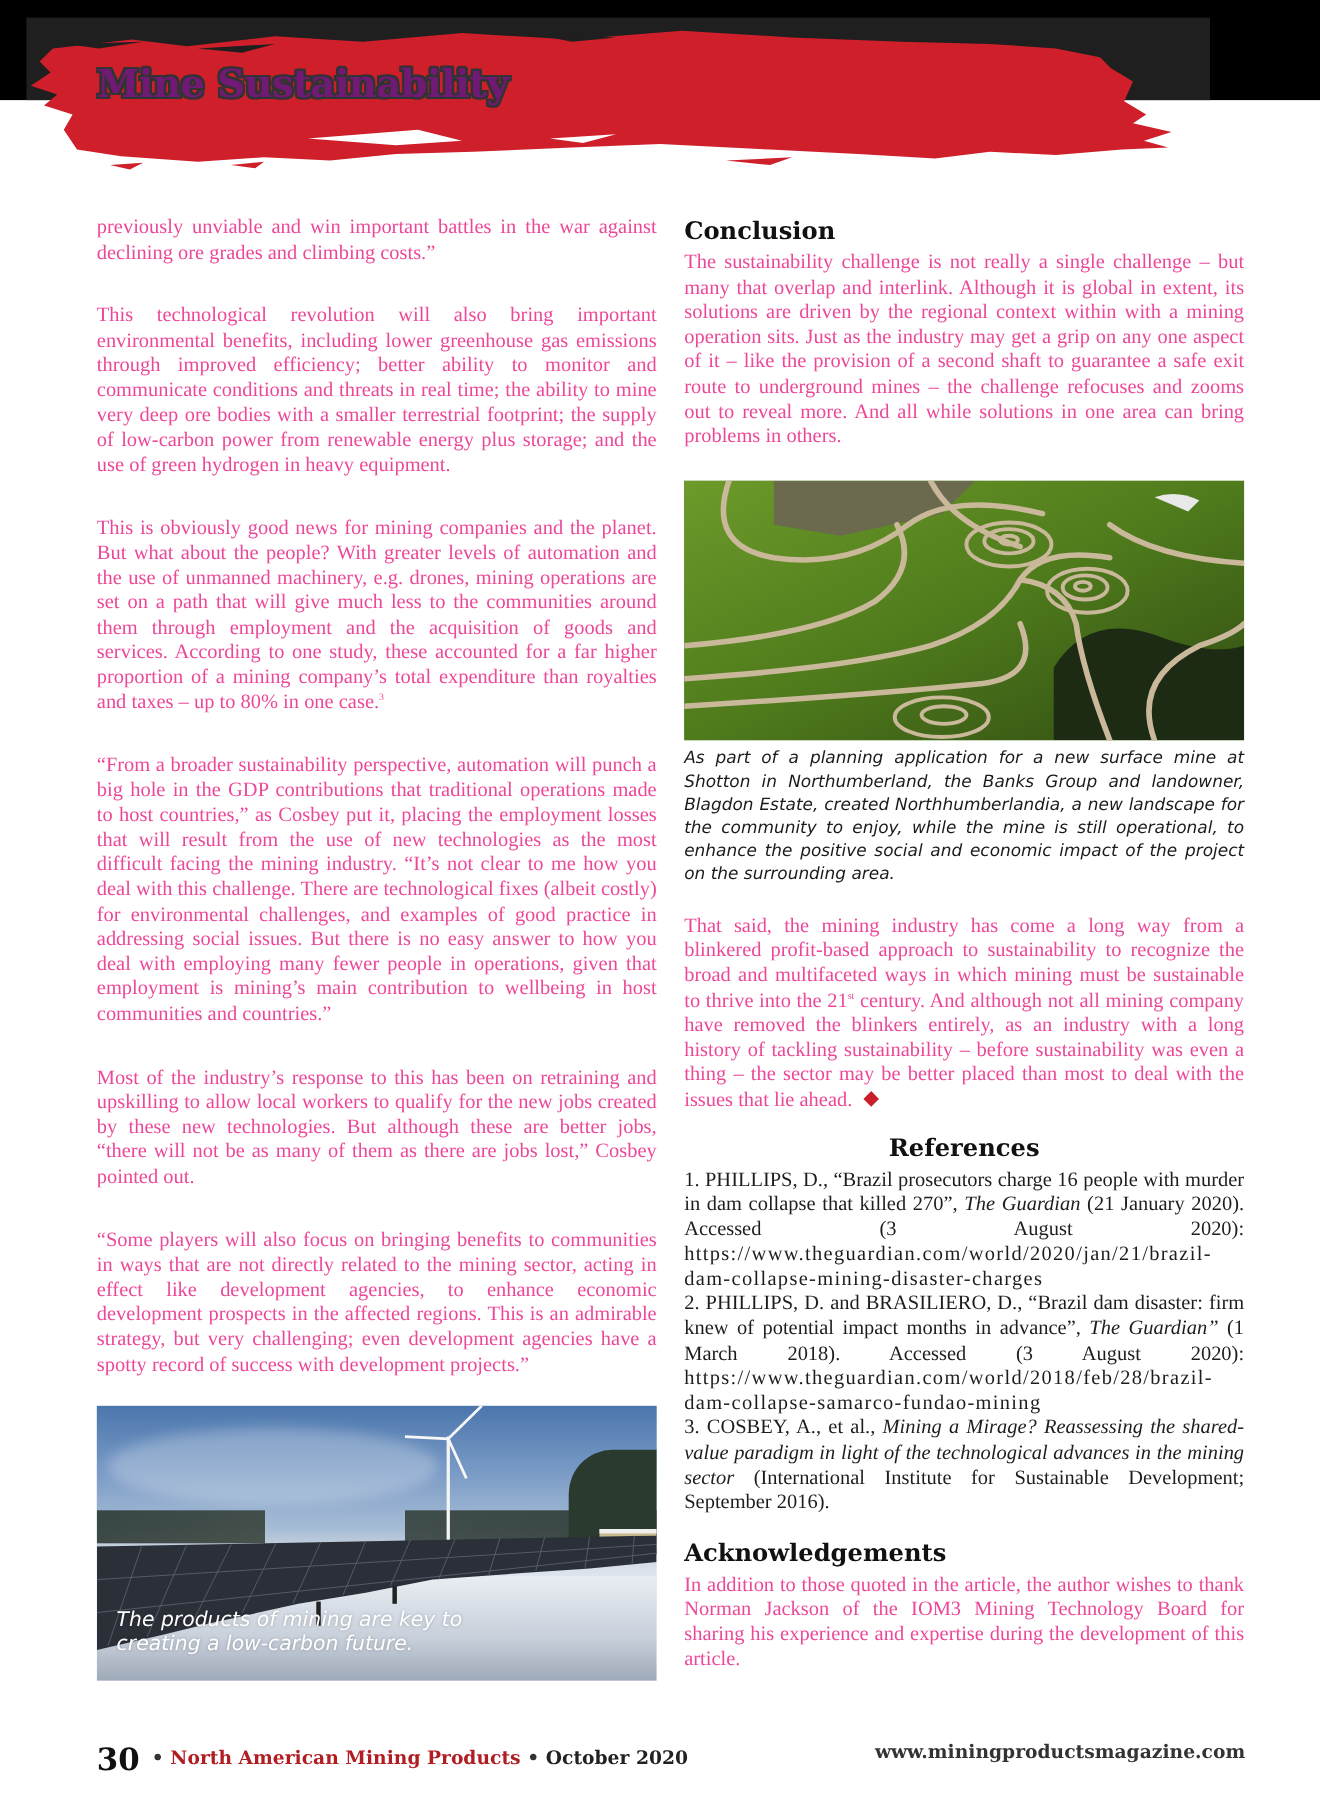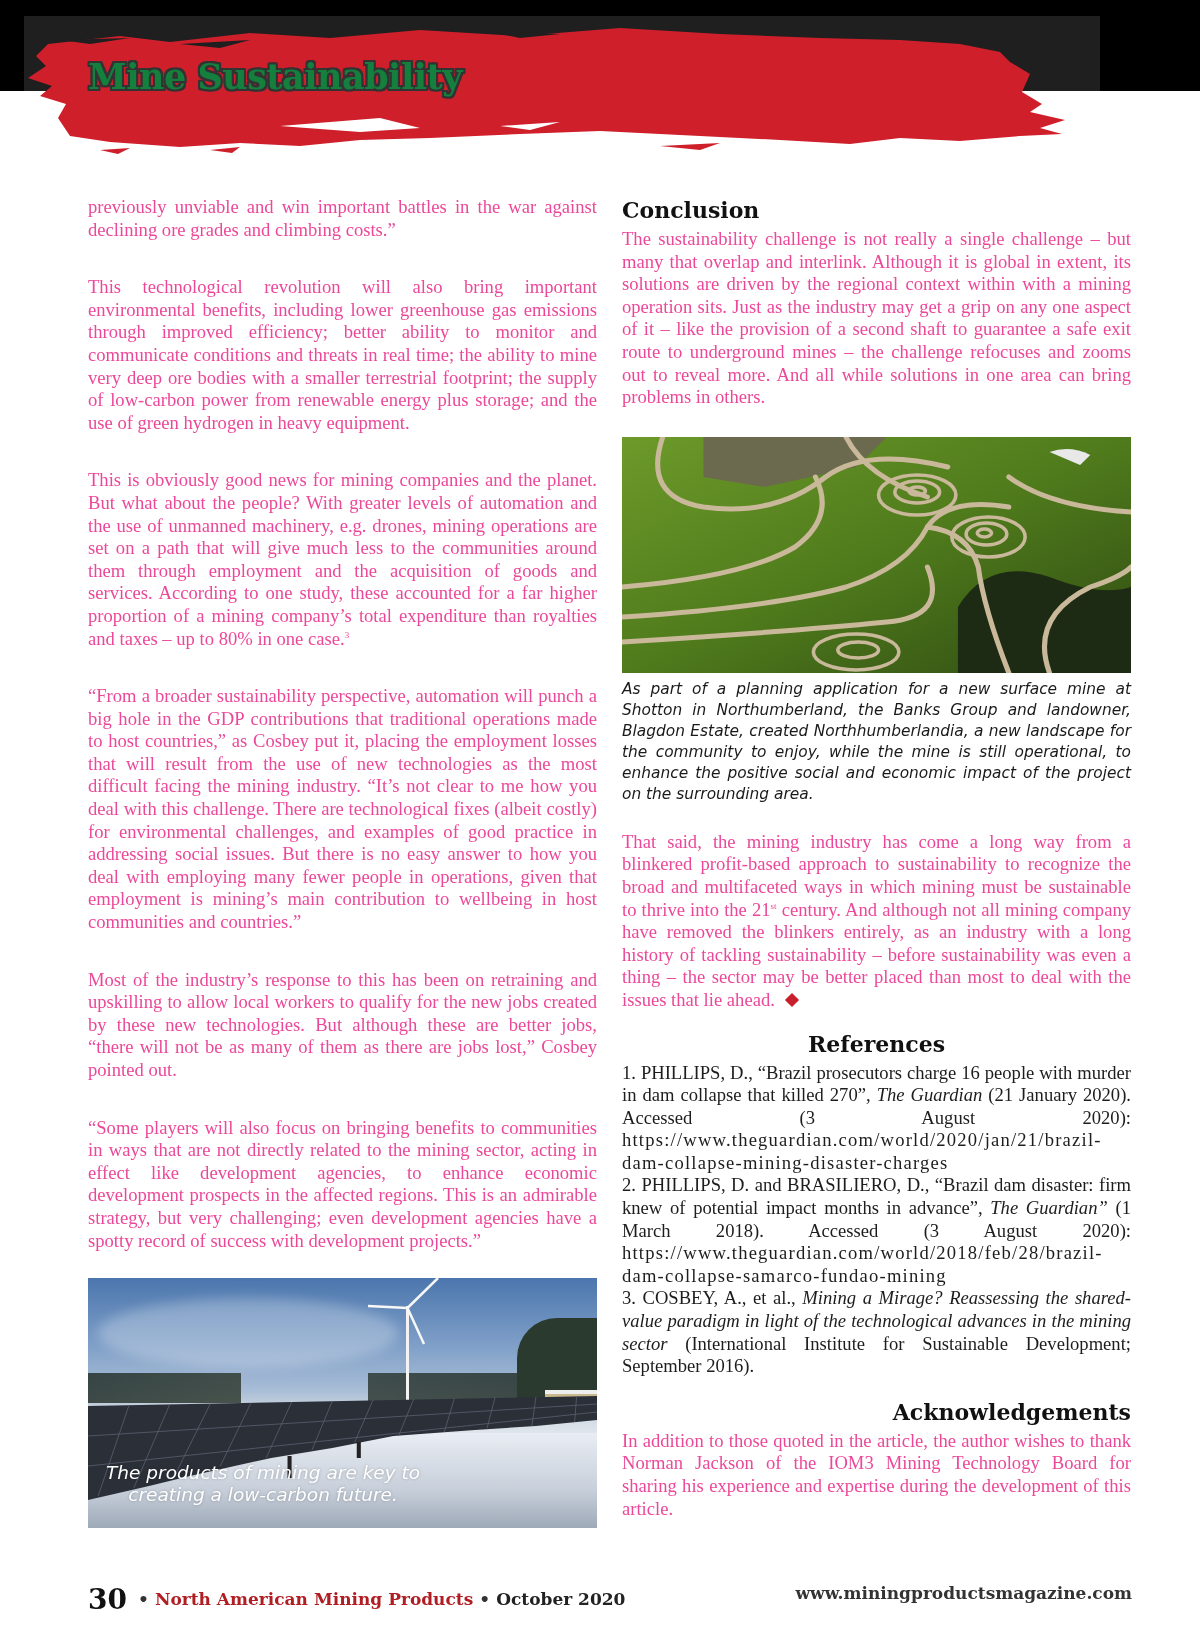--- a/index.html
+++ b/index.html
@@ -6,21 +6,21 @@
   html, body { width: 1200px; height: 1638px; background: #ffffff; overflow: hidden; }
   body { position: relative; font-family: "DejaVu Serif", serif; color: #1d1d1d; }
 
   
   .top-black { position: absolute; left: 0; top: 0; width: 1200px; height: 91px; background: #000; }
   .top-dark { position: absolute; left: 24px; top: 16px; width: 1076px; height: 75px; background: #1f1f1f; }
   .banner-svg { position: absolute; left: 0; top: 0; width: 1200px; height: 175px; }
   .section-title {
     position: absolute; left: 88px; top: 56px;
     font-family: "DejaVu Serif", serif; font-weight: bold; font-size: 35px;
-    color: #15803d; letter-spacing: -0.5px;
+    color: #701a75; letter-spacing: -0.5px;
     text-shadow: -2px 0 #333, 2px 0 #333, 0 -2px #333, 0 2px #333, 2px 2px #333, -2px -2px #333, 2px -2px #333, -2px 2px #333;
   }
 
   
   .col { position: absolute; top: 196px; }
   .col-left { left: 88px; width: 509px; }
   .col-right { left: 622px; width: 509px; }
 
   p.body {
     font-family: "Liberation Serif", serif;
@@ -46,21 +46,21 @@
   .solar-cloud { position: absolute; left: 10px; top: 20px; width: 300px; height: 70px; background: rgba(255,255,255,0.25); border-radius: 50%; filter: blur(6px); }
   .solar-trees { position: absolute; left: 0; top: 95px; width: 100%; height: 30px; background: linear-gradient(90deg, #1e2a22 0%, #2a3428 30%, transparent 30%, transparent 55%, #27322a 55%, #1d281f 100%); opacity: .8; }
   .solar-forest { position: absolute; right: 0; top: 40px; width: 80px; height: 95px; background: #2b3a2e; border-radius: 40px 0 0 0; }
   .solar-house { position: absolute; right: 0; top: 112px; width: 52px; height: 18px; background: #c9b98e; border-top: 4px solid #eee; }
   .solar-panels { position: absolute; left: 0; top: 118px; width: 100%; height: 120px; }
   .solar-snow { position: absolute; left: 0; bottom: 0; width: 100%; height: 95px; background: linear-gradient(180deg, #e9edf3 0%, #c7cfda 60%, #9ea9b8 100%); }
   .turbine { position: absolute; left: 280px; top: 0; width: 80px; height: 130px; }
   .caption-overlay {
     position: absolute; left: 18px; bottom: 22px;
     font-family: "DejaVu Sans", sans-serif; font-style: italic; font-size: 18.5px; line-height: 22px;
-    color: #fff; text-shadow: 0 0 3px rgba(0,0,0,0.25); text-align: center;
+    color: #fff; text-shadow: 0 0 3px rgba(0,0,0,0.25);
   }
 
   
   .photo-land { height: 236px; margin-top: 28px; background: #4e7a1e; }
   .land-svg { position: absolute; left: 0; top: 0; width: 100%; height: 100%; }
 
   .caption-italic {
     font-family: "DejaVu Sans", sans-serif; font-style: italic;
     font-size: 15.4px; line-height: 21px; color: #1a1a1a;
     text-align: justify; margin-top: 6px;
@@ -187,21 +187,21 @@
 
   <p class="body" style="margin-top:26px;"><span>That said, the mining industry has come a long way from a blinkered profit-based approach to sustainability to recognize the broad and multifaceted ways in which mining must be sustainable to thrive into the 21</span><sup>st</sup><span> century. And although not all mining company have removed the blinkers entirely, as an industry with a long history of tackling sustainability – before sustainability was even a thing – the sector may be better placed than most to deal with the issues that lie ahead.</span><span class="end-diamond"></span></p>
 
   <h2 class="sub" style="margin-top:18px;text-align:center;">References</h2>
   <div>
     <p class="ref"><span>1. PHILLIPS, D., “Brazil prosecutors charge 16 people with murder in dam collapse that killed 270”, </span><i>The Guardian</i><span> (21 January 2020). Accessed (3 August 2020): </span><span class="url">https://www.theguardian.com/world/2020/jan/21/brazil-dam-collapse-mining-disaster-charges</span></p>
     <p class="ref"><span>2. PHILLIPS, D. and BRASILIERO, D., “Brazil dam disaster: firm knew of potential impact months in advance”, </span><i>The Guardian”</i><span> (1 March 2018). Accessed (3 August 2020): </span><span class="url">https://www.theguardian.com/world/2018/feb/28/brazil-dam-collapse-samarco-fundao-mining</span></p>
     <p class="ref"><span>3. COSBEY, A., et al., </span><i>Mining a Mirage? Reassessing the shared-value paradigm in light of the technological advances in the mining sector</i><span> (International Institute for Sustainable Development; September 2016).</span></p>
   </div>
 
-  <h2 class="sub" style="margin-top:20px;text-align:right;">Acknowledgements</h2>
+  <h2 class="sub" style="margin-top:20px;">Acknowledgements</h2>
   <p class="body">In addition to those quoted in the article, the author wishes to thank Norman Jackson of the IOM3 Mining Technology Board for sharing his experience and expertise during the development of this article.</p>
 </div>
 
 <div class="footer">
   <span class="folio">30</span>
   <span class="foot-mid">
     <span class="dot">•</span><span class="mag">North American Mining Products</span><span class="dot">•</span><span class="date">October 2020</span>
   </span>
   <span class="foot-url">www.miningproductsmagazine.com</span>
 </div>

